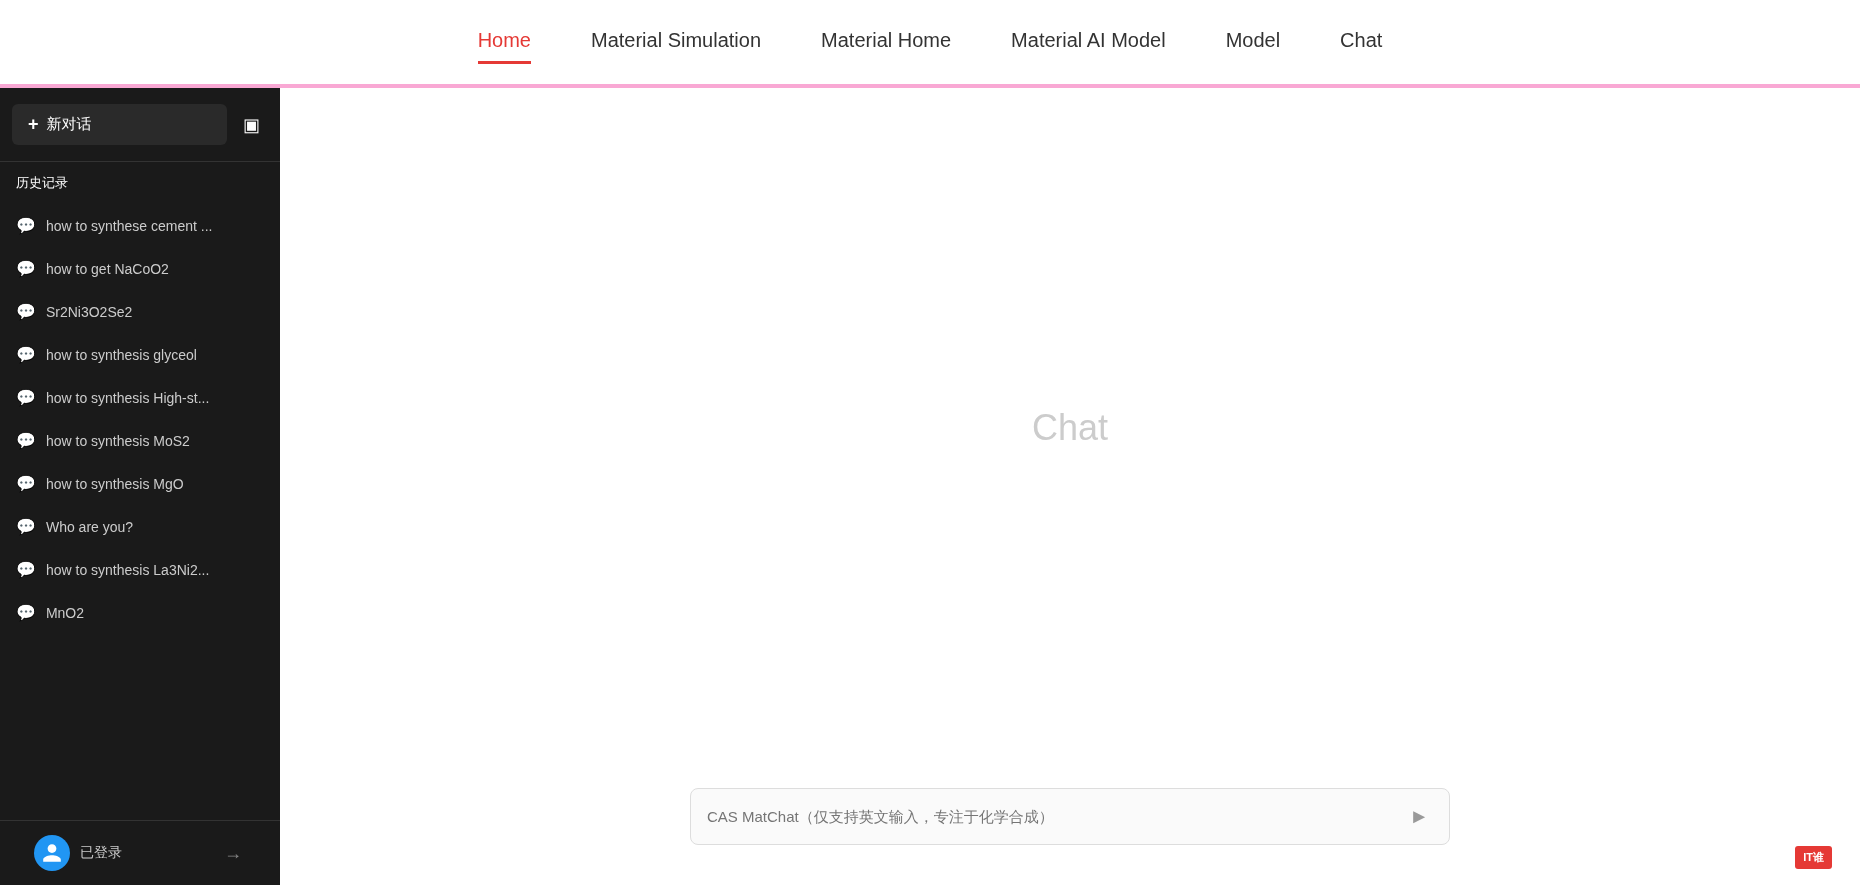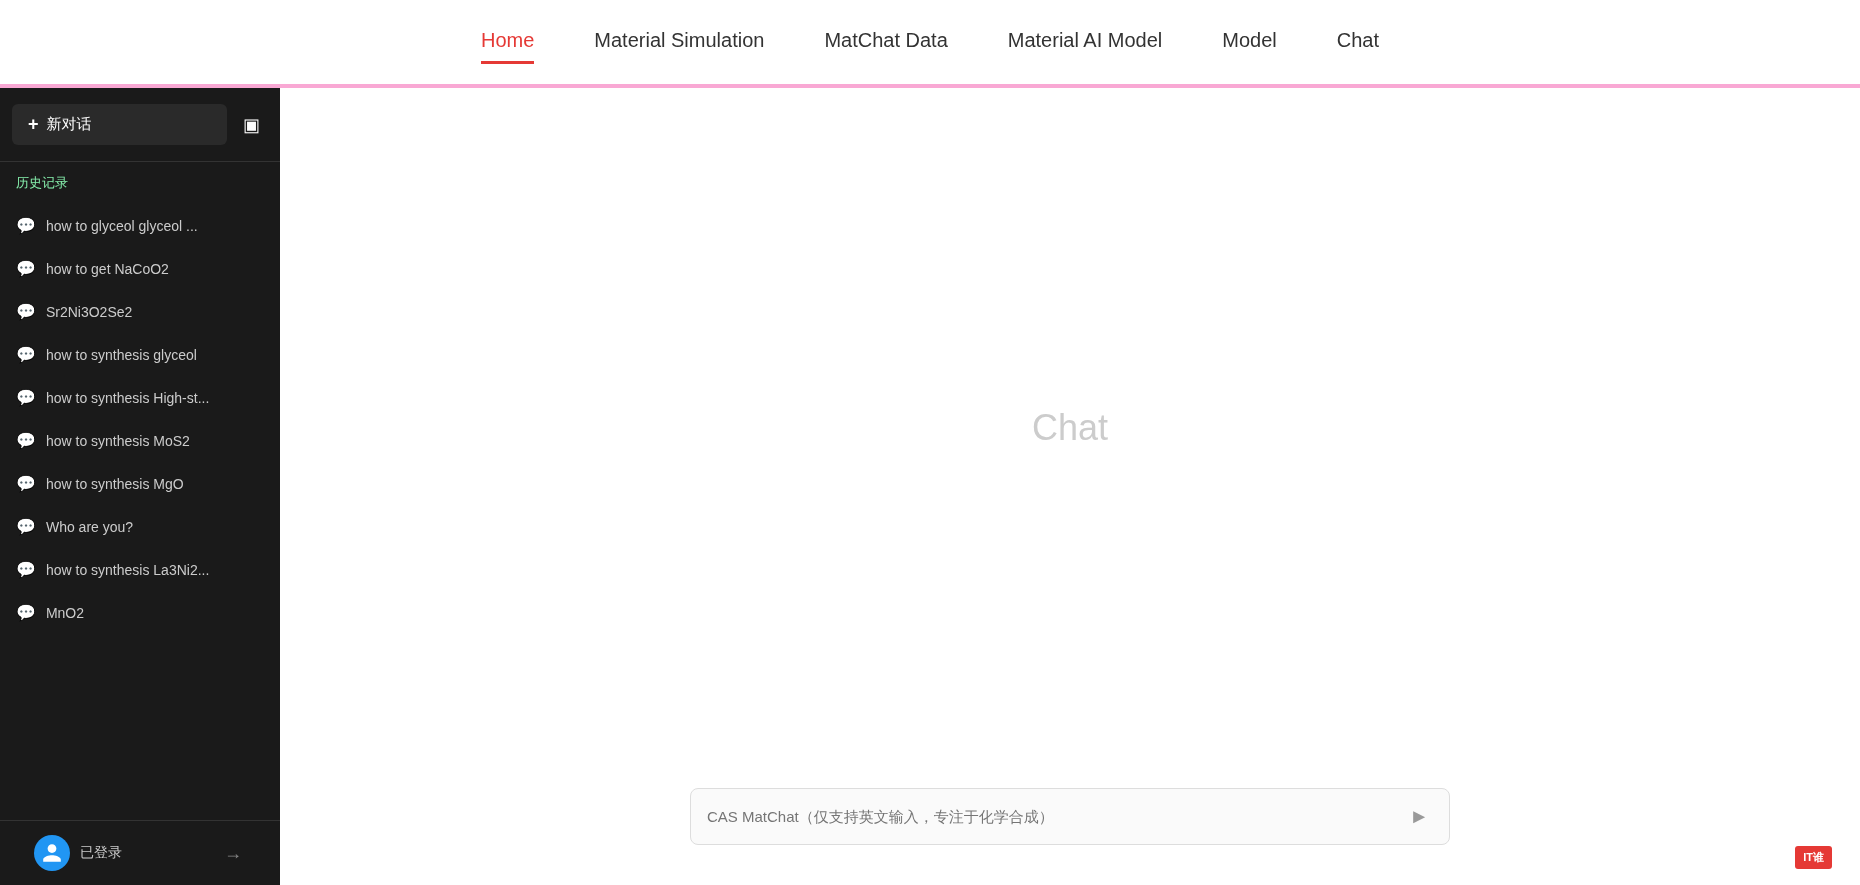--- a/index.html
+++ b/index.html
@@ -105,21 +105,21 @@
       background: none;
       border: none;
       color: #fff;
       cursor: pointer;
       padding: 8px;
       margin-left: 8px;
       font-size: 18px;
     }
 
     .history-label {
-      color: #86efac;
+      color: #ffffff;
       font-size: 13px;
       padding: 12px 16px 8px;
     }
 
     .chat-history {
       flex: 1;
       overflow-y: auto;
       padding: 4px 0;
     }
 
@@ -269,21 +269,21 @@
       font-weight: bold;
     }
   </style>
 </head>
 <body>
 
 <nav class="top-nav">
   <div class="nav-items">
     <a class="nav-item active">Home</a>
     <a class="nav-item">Material Simulation</a>
-    <a class="nav-item">MatChat Data</a>
+    <a class="nav-item">Material Home</a>
     <a class="nav-item">Material AI Model</a>
     <a class="nav-item">Model</a>
     <a class="nav-item">Chat</a>
   </div>
 </nav>
 
 <div class="main-content">
 
   <aside class="sidebar">
     <div class="sidebar-header">
@@ -294,21 +294,21 @@
       <button class="sidebar-icon-btn">
         <span>▣</span>
       </button>
     </div>
 
     <div class="history-label">历史记录</div>
 
     <div class="chat-history">
       <div class="history-item">
         <span class="chat-icon">💬</span>
-        <span class="history-item-text">how to glyceol glyceol ...</span>
+        <span class="history-item-text">how to synthese cement ...</span>
       </div>
       <div class="history-item">
         <span class="chat-icon">💬</span>
         <span class="history-item-text">how to get NaCoO2</span>
       </div>
       <div class="history-item">
         <span class="chat-icon">💬</span>
         <span class="history-item-text">Sr2Ni3O2Se2</span>
       </div>
       <div class="history-item">

